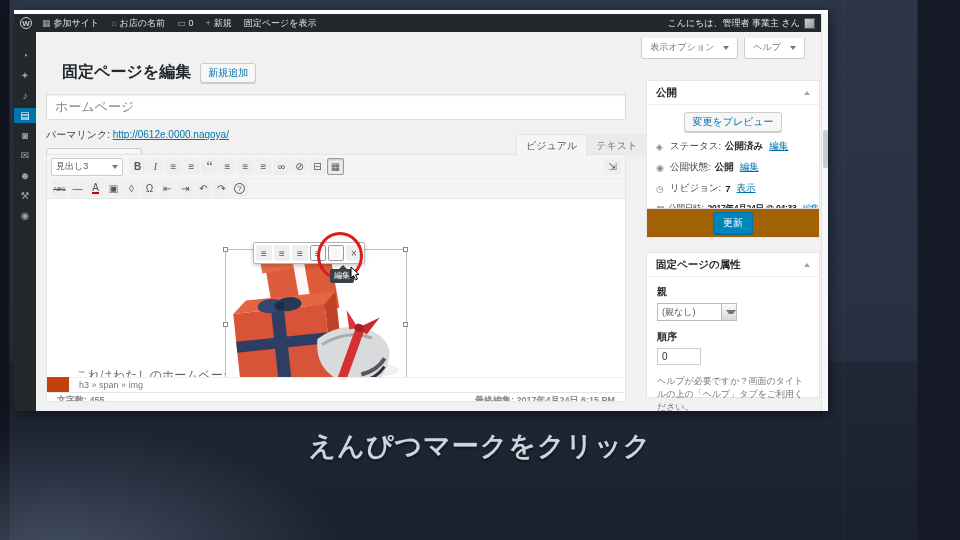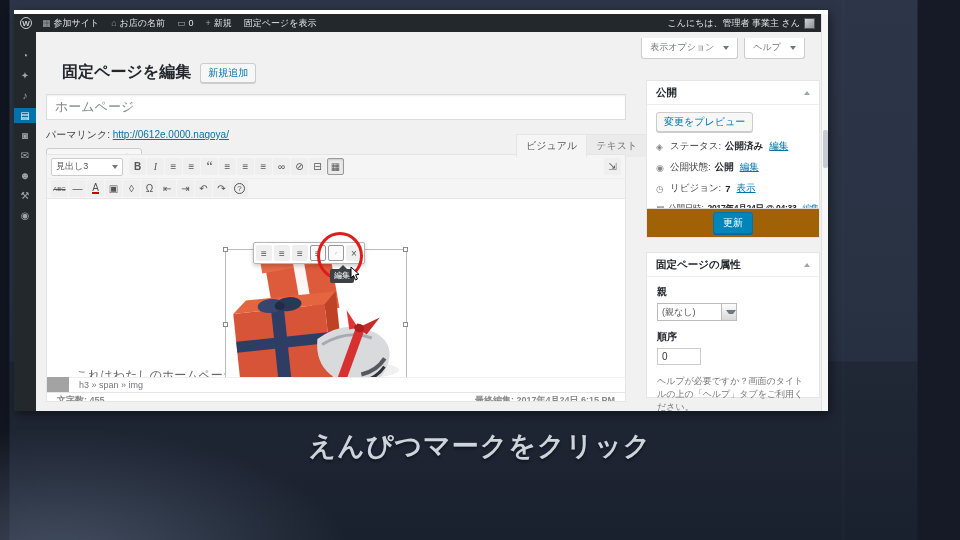--- a/index.html
+++ b/index.html
@@ -54,21 +54,21 @@
   .btn-media{background:#f7f7f7;border:1px solid #ccc;border-radius:3px;color:#555;font-size:10px;
     padding:3px 7px;display:flex;align-items:center;gap:4px;cursor:pointer;box-shadow:0 1px 0 #ccc;}
   .media-ic{font-size:10px;color:#82878c;}
   
   #tabs{position:absolute;left:480px;top:102px;display:flex;}
   .ed-tab{font-size:10px;padding:4px 9px;border:1px solid #e5e5e5;border-bottom:none;cursor:pointer;}
   .ed-tab.active{background:#f5f5f5;color:#555;position:relative;z-index:2;}
   .ed-tab.inactive{background:#ebebeb;color:#777;border-left:none;}
   
   #editor{position:absolute;left:10px;top:122px;width:580px;height:248px;border:1px solid #e5e5e5;
-    background:#a3a3a3;display:flex;flex-direction:column;}
+    background:#c2410c;display:flex;flex-direction:column;}
   .mce-row{background:#f5f5f5;display:flex;align-items:center;padding:2px 4px;gap:1px;}
   #mce-row1{height:24px;border-bottom:1px solid #eee;}
   #mce-row2{height:20px;border-bottom:1px solid #e5e5e5;}
   .mce-btn{min-width:17px;height:17px;border:1px solid transparent;border-radius:2px;display:flex;
     align-items:center;justify-content:center;color:#555;font-size:10px;cursor:pointer;padding:0 1px;}
   .mce-btn.pressed{background:#ebebeb;border-color:#999;box-shadow:inset 0 1px 2px rgba(0,0,0,.15);}
   .g-bold{font-weight:bold;}
   .g-italic{font-style:italic;font-family:"Liberation Serif","DejaVu Serif",serif;}
   .g-quote{font-size:14px;line-height:6px;font-family:"Liberation Serif",serif;}
   .g-strike{font-size:6px;text-decoration:line-through;letter-spacing:0;}
@@ -105,21 +105,21 @@
     justify-content:space-between;padding:1px 10px;font-size:9px;color:#888;font-weight:bold;}
   
   .panel{position:absolute;left:610px;width:174px;background:#fff;border:1px solid #e5e5e5;}
   .panel-h{height:24px;display:flex;align-items:center;justify-content:space-between;
     padding:0 9px;border-bottom:1px solid #eee;cursor:pointer;}
   .panel-title{font-size:10.5px;font-weight:bold;color:#23282d;}
   .toggle-tri{width:0;height:0;border-left:3.5px solid transparent;border-right:3.5px solid transparent;
     border-bottom:4.5px solid #a0a5aa;}
   #publish-panel{top:48px;height:158px;}
   #publish-body{padding:7px 9px 0;position:relative;}
-  #preview-row{display:flex;justify-content:flex-start;margin-bottom:8px;}
+  #preview-row{display:flex;justify-content:center;margin-bottom:8px;}
   .pub-row{display:flex;align-items:center;gap:4px;font-size:9.5px;color:#444;margin-bottom:8px;white-space:nowrap;}
   .pub-ic{color:#82878c;font-size:9px;width:10px;}
   .pub-row b{color:#23282d;}
   .pub-row a{margin-left:2px;}
   #publish-foot{position:absolute;left:0;right:0;bottom:0;height:29px;background:#a16207;
     border-top:1px solid #ddd;display:flex;align-items:center;justify-content:center;padding:0 8px;}
   .btn-primary{background:#0085ba;border:1px solid #0073aa;border-radius:3px;color:#fff;
     font-size:10px;padding:3px 9px;cursor:pointer;box-shadow:0 1px 0 #006799;}
   #attr-panel{top:220px;height:146px;}
   #attr-body{padding:8px 10px;font-size:10px;color:#444;}

